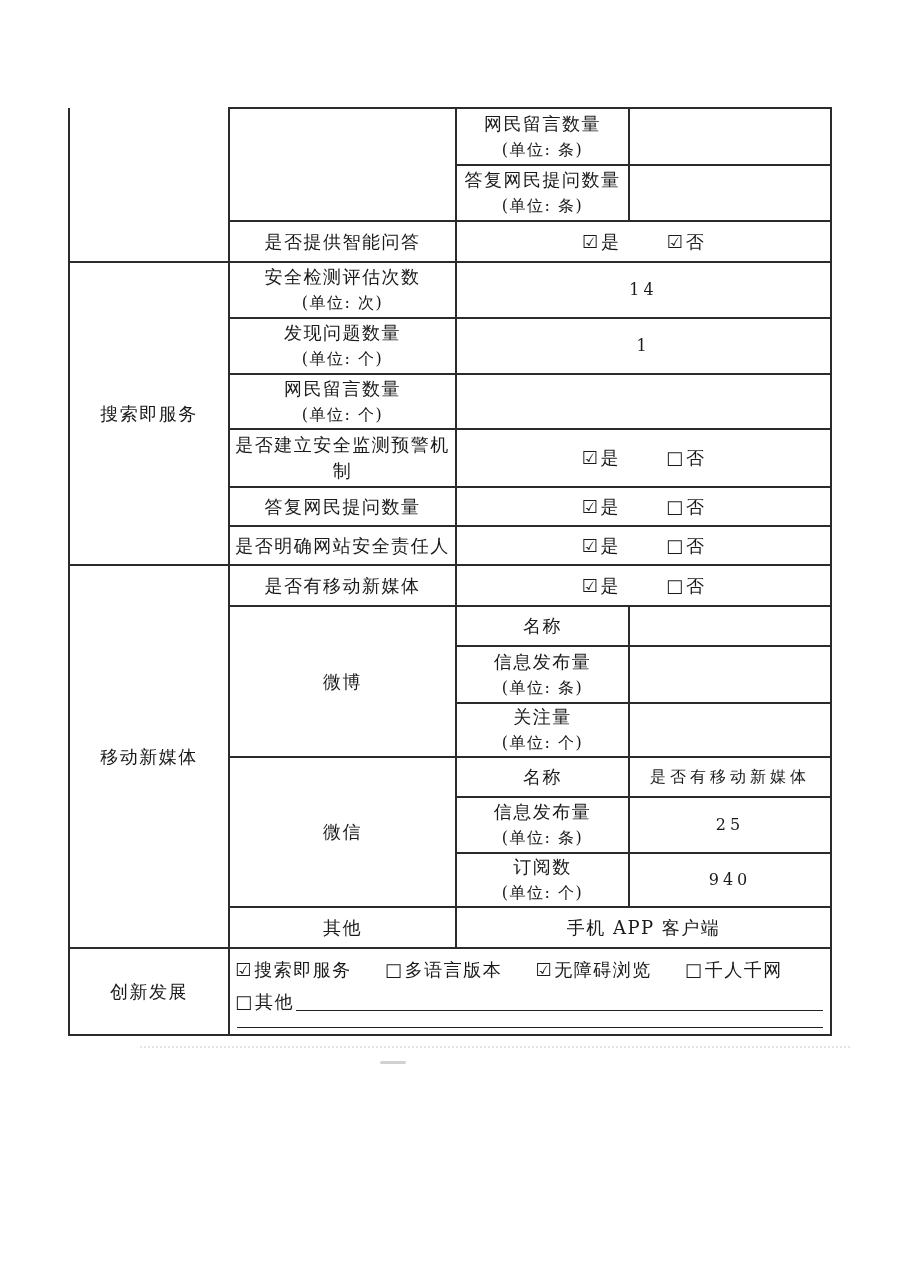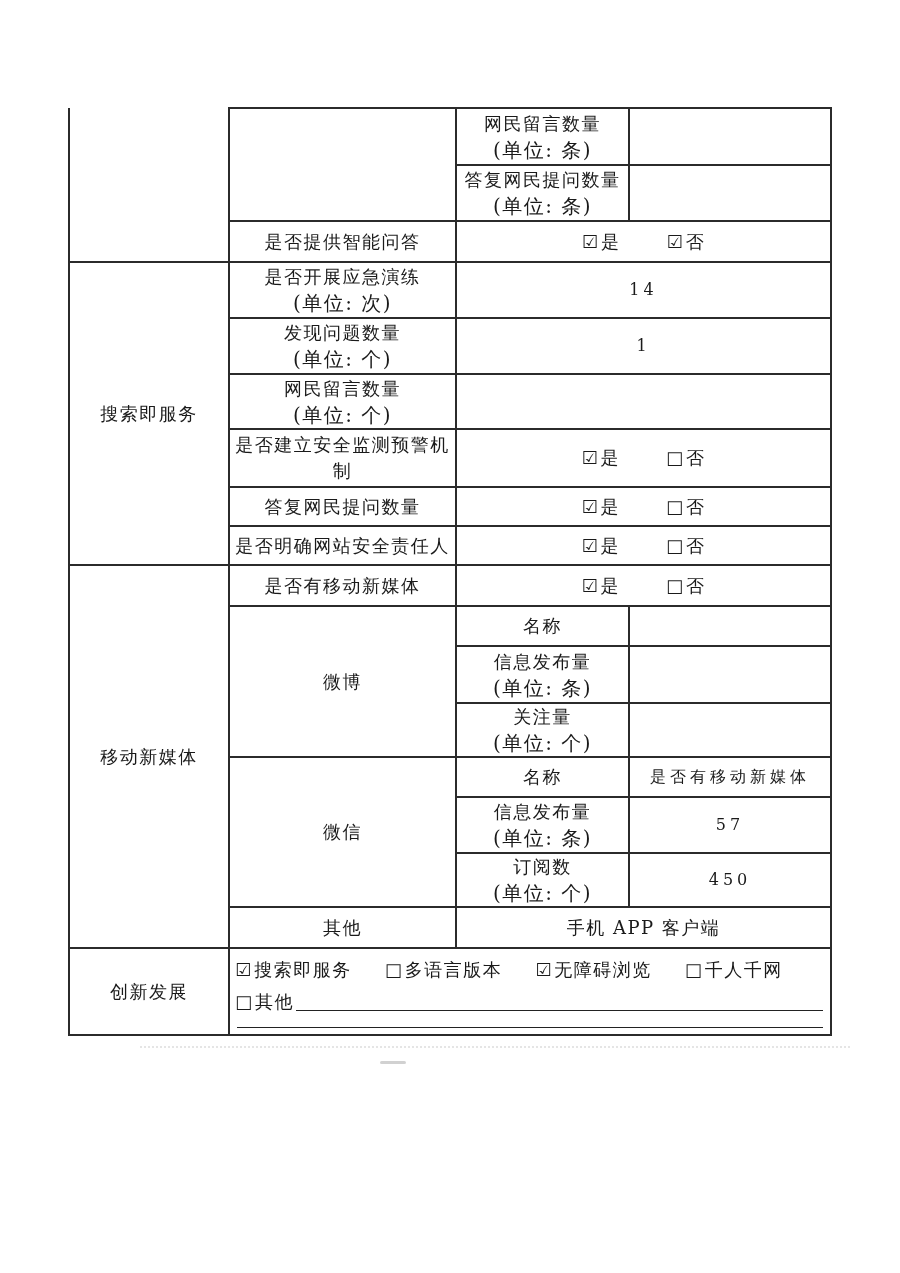--- a/index.html
+++ b/index.html
@@ -7,21 +7,21 @@
   body { font-family:"DejaVu Serif","Liberation Serif",serif; color:#1a1a1a; }
   .page { position:relative; width:900px; height:1273px; background:#ffffff; overflow:hidden;text-decoration:underline; }
 
   table.form { position:absolute; left:68px; top:107px; width:762px;
                border-collapse:collapse; table-layout:fixed; }
   td { border:2px solid #2b2b2b; text-align:center; vertical-align:middle;
        font-size:18px; letter-spacing:1.5px; line-height:26px; padding:0 2px;
        overflow:hidden; }
   td.noTop { border-top:none; }
   td.val { font-size:16px; letter-spacing:4px; }
-  .unit { font-size:20px; }
+  .unit { font-size:16px; }
 
   tr.h39{height:39px} tr.h40{height:40px} tr.h41{height:41px}
   tr.h53{height:53px} tr.h54{height:54px} tr.h55{height:55px}
   tr.h56{height:56px} tr.h57{height:57px} tr.h58{height:58px}
   tr.h87{height:87px}
 
   .yn { display:flex; justify-content:center; align-items:center; gap:46px; }
   .opt { display:inline-flex; align-items:center; white-space:nowrap; }
   .box { font-family:"DejaVu Sans","Liberation Sans",sans-serif; font-size:18px;
          line-height:1; margin-right:3px; letter-spacing:0; }
@@ -78,21 +78,21 @@
                 <span class="box">☑</span>
                 <span>否</span>
               </span>
         </div>
       </td>
     </tr>
 
     <tr class="h56">
       <td rowspan="6">搜索即服务</td>
       <td>
-        <div>是否开展应急演练</div>
+        <div>安全检测评估次数</div>
         <div class="unit">(单位: 次)</div>
       </td>
       <td class="val" colspan="2">14</td>
     </tr>
     <tr class="h56">
       <td>
         <div>发现问题数量</div>
         <div class="unit">(单位: 个)</div>
       </td>
       <td class="val" colspan="2">1</td>
@@ -188,28 +188,28 @@
     <tr class="h40">
       <td rowspan="3">微信</td>
       <td>名称</td>
       <td class="val">是否有移动新媒体</td>
     </tr>
     <tr class="h56">
       <td>
         <div>信息发布量</div>
         <div class="unit">(单位: 条)</div>
       </td>
-      <td class="val">57</td>
+      <td class="val">25</td>
     </tr>
     <tr class="h54">
       <td>
         <div>订阅数</div>
         <div class="unit">(单位: 个)</div>
       </td>
-      <td class="val">450</td>
+      <td class="val">940</td>
     </tr>
     <tr class="h41">
       <td>其他</td>
       <td colspan="2">手机 APP 客户端</td>
     </tr>
 
     <tr class="h87">
       <td>创新发展</td>
       <td class="innov" colspan="3">
         <div class="iline1">

